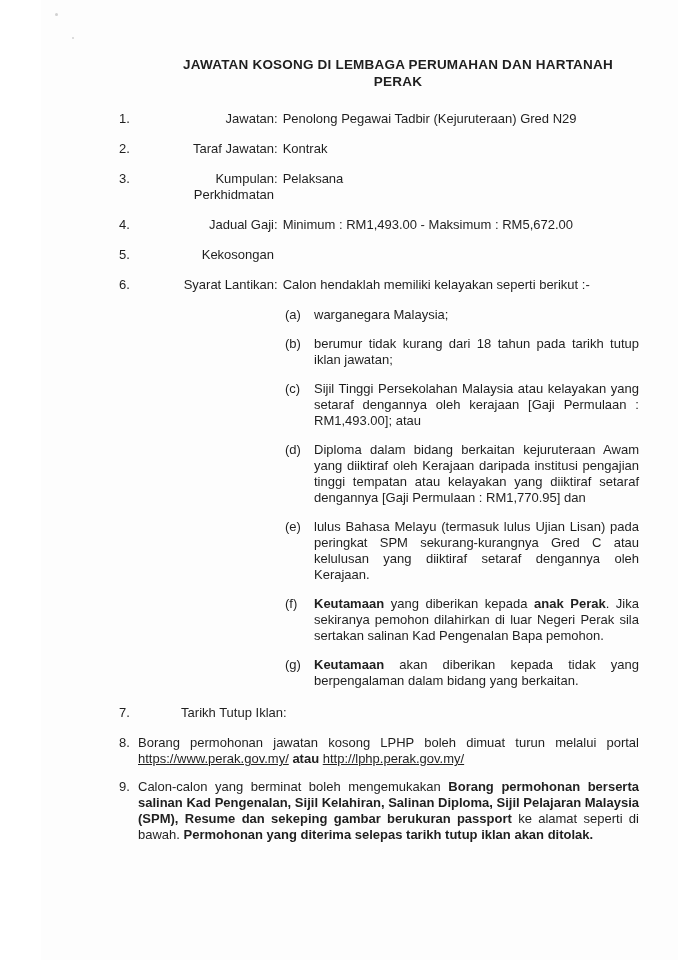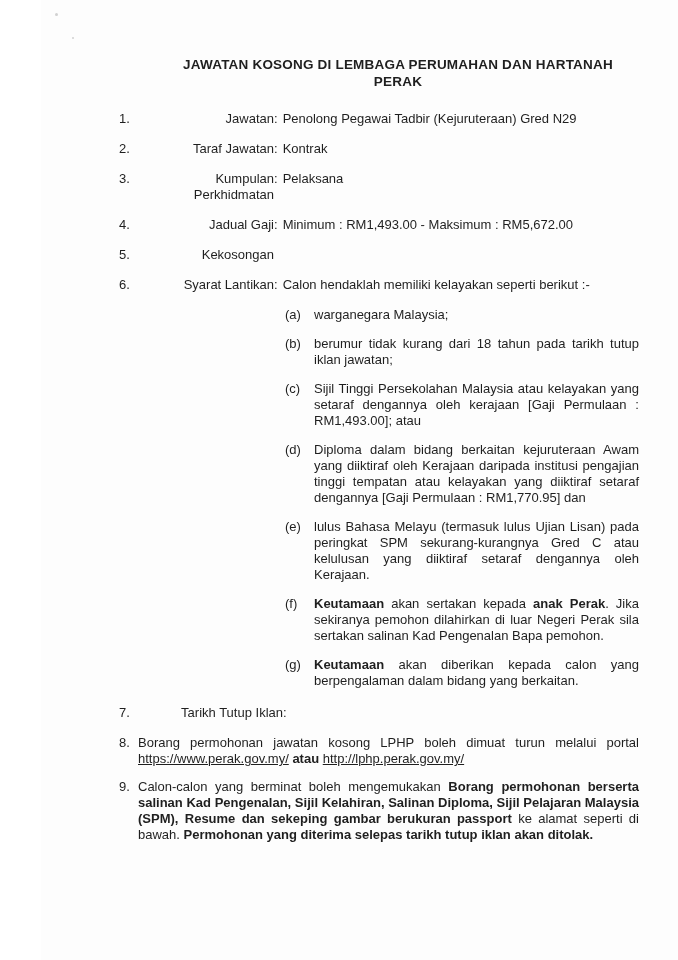--- a/index.html
+++ b/index.html
@@ -139,26 +139,26 @@
         <p class="req-text">Diploma dalam bidang berkaitan kejuruteraan Awam yang diiktiraf oleh Kerajaan daripada institusi pengajian tinggi tempatan atau kelayakan yang diiktiraf setaraf dengannya [Gaji Permulaan : RM1,770.95] dan</p>
       </div>
 
       <div class="req">
         <span class="req-marker">(e)</span>
         <p class="req-text">lulus Bahasa Melayu (termasuk lulus Ujian Lisan) pada peringkat SPM sekurang-kurangnya Gred C atau kelulusan yang diiktiraf setaraf dengannya oleh Kerajaan.</p>
       </div>
 
       <div class="req">
         <span class="req-marker">(f)</span>
-        <p class="req-text"><span class="b">Keutamaan</span><span> akan sertakan kepada </span><span class="b">anak Perak</span><span>. Jika sekiranya pemohon dilahirkan di luar Negeri Perak sila sertakan salinan Kad Pengenalan Bapa pemohon.</span></p>
+        <p class="req-text"><span class="b">Keutamaan</span><span> yang diberikan kepada </span><span class="b">anak Perak</span><span>. Jika sekiranya pemohon dilahirkan di luar Negeri Perak sila sertakan salinan Kad Pengenalan Bapa pemohon.</span></p>
       </div>
 
       <div class="req">
         <span class="req-marker">(g)</span>
-        <p class="req-text"><span class="b">Keutamaan</span><span> akan diberikan kepada calon yang berpengalaman dalam bidang yang berkaitan.</span></p>
+        <p class="req-text"><span class="b">Keutamaan</span><span> akan diberikan kepada tidak yang berpengalaman dalam bidang yang berkaitan.</span></p>
       </div>
 
     </div>
 
     <div class="frow closing-row">
       <span class="fnum">7.</span>
       <span class="flabel">Tarikh Tutup Iklan</span>
       <span class="closing-sep">:</span>
     </div>
 

